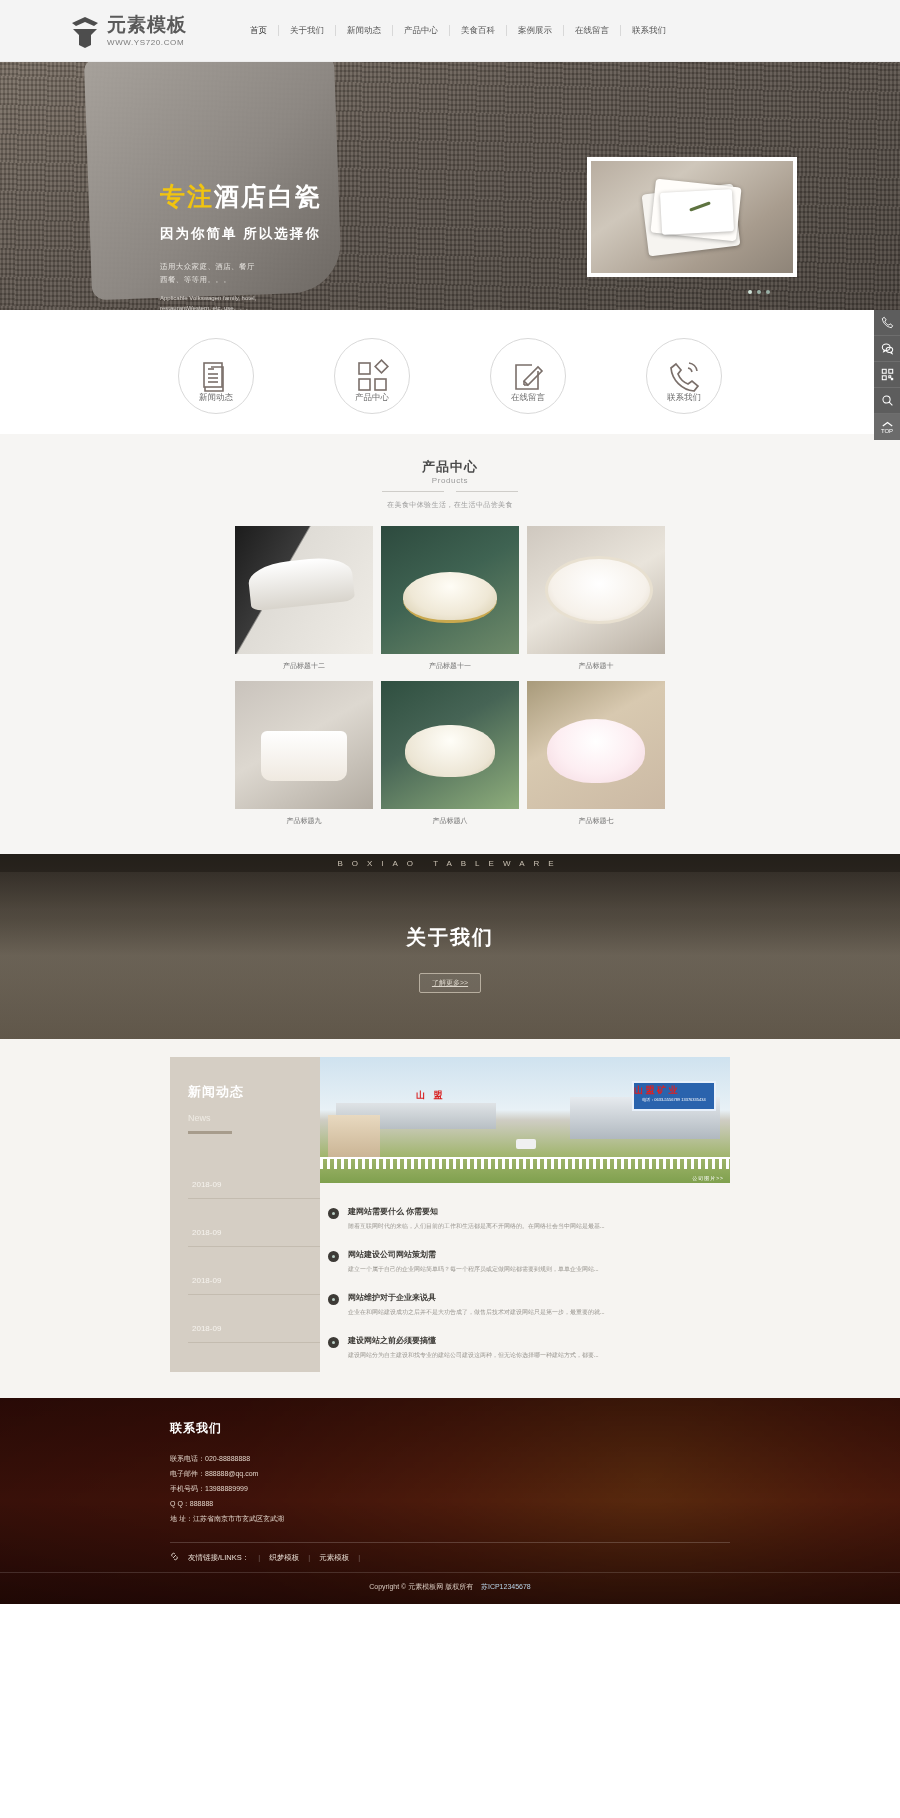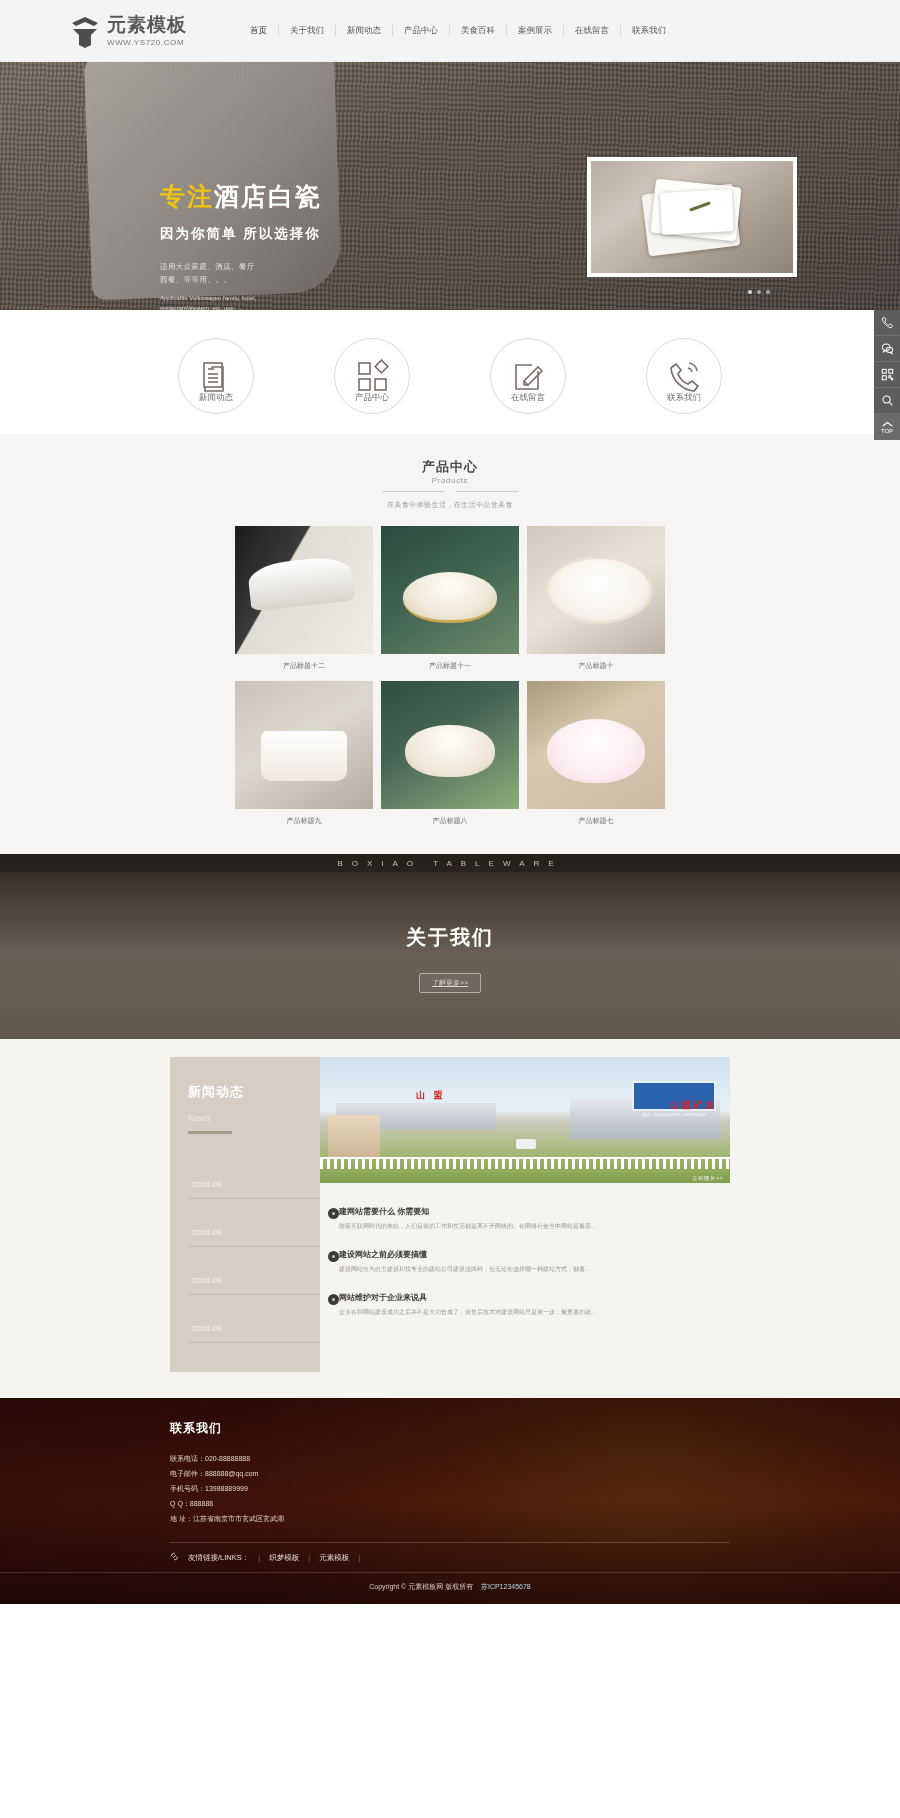--- a/index.html
+++ b/index.html
@@ -146,31 +146,31 @@
   .nl-dates { margin-top:46px; }
   .nl-date { font-size:8px; color:#f6f3ee; padding:0 0 9px 4px; border-bottom:1px solid #c4bcb0; margin-bottom:29px;}
   .news-right { flex:1; }
   .news-photo {
     height:126px; position:relative; overflow:hidden;
     background:linear-gradient(180deg,#cfe2ef 0%,#e8f1f6 42%,#cfcdc4 50%,#9fb46a 80%,#7fa04e 100%);
   }
   .np-roof { position:absolute; left:16px; top:46px; width:160px; height:26px; background:linear-gradient(180deg,#dfe3e6,#b8bfc4); }
   .np-roof2 { position:absolute; right:10px; top:40px; width:150px; height:42px; background:linear-gradient(180deg,#e6eaee,#b0b8bf); }
   .np-sign { position:absolute; right:14px; top:24px; width:84px; height:30px; background:#2a63ad; border:2px solid #e8f0fa;}
-  .np-sign b { color:#e02020; font-size:9px; display:block; text-align:right; line-height:14px;margin-top:15px;}
+  .np-sign b { color:#e02020; font-size:9px; display:block; text-align:left; line-height:14px;}
   .np-sign i { color:#fff; font-size:4px; display:block; text-align:center; font-style:normal;}
   .np-sm { position:absolute; left:96px; top:32px; color:#d81f1f; font-size:9px; font-weight:bold; letter-spacing:3px;}
   .np-house { position:absolute; left:8px; top:58px; width:52px; height:42px; background:linear-gradient(180deg,#e8d9c0,#cbb595);}
   .np-fence { position:absolute; left:0; right:0; bottom:14px; height:12px;
     background:repeating-linear-gradient(90deg,#fff 0 3px,transparent 3px 7px); }
   .np-fence2 { position:absolute; left:0; right:0; bottom:24px; height:2px; background:#fff; }
   .np-car { position:absolute; left:196px; top:82px; width:20px; height:10px; background:#f0f0f0; border-radius:2px;}
   .np-cap { position:absolute; right:6px; bottom:2px; font-size:5px; color:#fff; letter-spacing:1px;}
   .nlist { padding:14px 0 0 8px; }
-  .nitem { display:flex; padding:9px 10px 9px 0; }
+  .nitem { display:flex; gap:9px; padding:9px 10px 9px 0;font-family:Liberation Serif, serif; }
   .ndot {
     width:11px; height:11px; border-radius:50%; background:#3d3a36; flex:none; margin-top:2px;
     display:flex; align-items:center; justify-content:center;
   }
   .ndot i { width:3px; height:3px; border-radius:50%; background:#b9cfc6; display:block;}
   .ntitle { font-size:8px; color:#3c3a36; font-weight:bold; }
   .ndesc { font-size:6px; color:#9a9791; margin-top:5px; line-height:1.5; }
 
   
   .footer { position:relative; overflow:hidden; background:#3a1410; }
@@ -394,31 +394,40 @@
           <div>
             <div class="ntitle">建网站需要什么 你需要知</div>
             <div class="ndesc">随着互联网时代的来临，人们目前的工作和生活都是离不开网络的。在网络社会当中网站是最基...</div>
           </div>
         </div>
         <div class="nitem">
           <div class="ndot">
               <i></i>
             </div>
           <div>
-            <div class="ntitle">建设网站之前必须要搞懂</div>
-            <div class="ndesc">建设网站分为自主建设和找专业的建站公司建设这两种，但无论你选择哪一种建站方式，都要...</div>
+            <div class="ntitle">网站建设公司网站策划需</div>
+            <div class="ndesc">建立一个属于自己的企业网站简单吗？每一个程序员或定做网站都需要到规则，单单企业网站...</div>
           </div>
         </div>
         <div class="nitem">
           <div class="ndot">
               <i></i>
             </div>
           <div>
             <div class="ntitle">网站维护对于企业来说具</div>
             <div class="ndesc">企业在和网站建设成功之后并不是大功告成了，做售后技术对建设网站只是第一步，最重要的就...</div>
+          </div>
+        </div>
+        <div class="nitem">
+          <div class="ndot">
+              <i></i>
+            </div>
+          <div>
+            <div class="ntitle">建设网站之前必须要搞懂</div>
+            <div class="ndesc">建设网站分为自主建设和找专业的建站公司建设这两种，但无论你选择哪一种建站方式，都要...</div>
           </div>
         </div>
       </div>
     </div>
   </div>
 </div>
 
 <div class="footer">
   <div class="footer-bg"></div>
   <div class="footer-inner">

